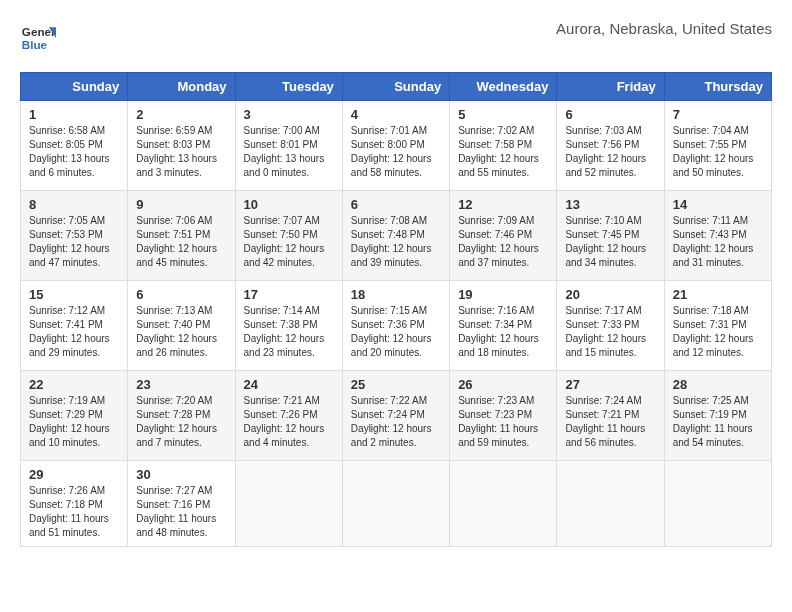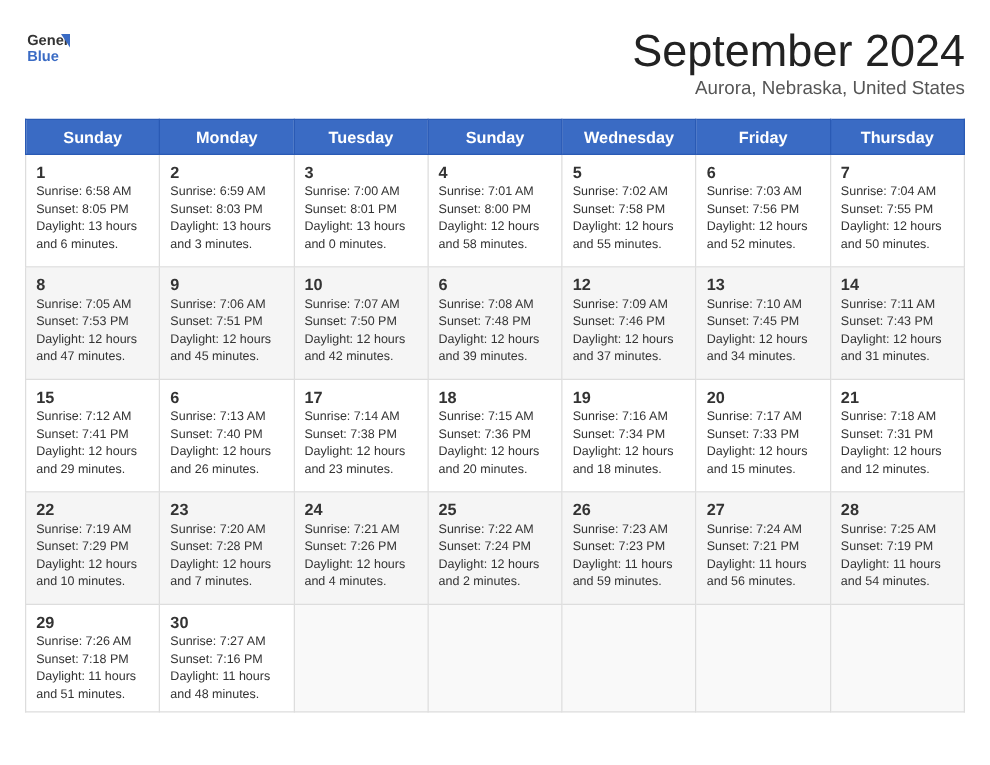--- a/index.html
+++ b/index.html
@@ -38,21 +38,21 @@
       color: #555;
     }
     table {
       width: 100%;
       border-collapse: collapse;
       table-layout: fixed;
     }
     thead tr th {
       background-color: #3a6bc4;
       color: #fff;
-      text-align: center;
+      text-align: right;
       padding: 6px 8px;
       font-size: 13px;
       font-weight: bold;
       border: 1px solid #2a5ab4;
     }
     tbody tr td {
       vertical-align: top;
       padding: 6px 8px;
       font-size: 10.5px;
       color: #333;
@@ -89,21 +89,20 @@
 
 <div class="header-area">
   <div class="logo">
     <svg class="logo-icon" viewBox="0 0 40 40" xmlns="http://www.w3.org/2000/svg">
       <text x="2" y="18" font-size="13" font-weight="bold" fill="#333">General</text>
       <text x="2" y="32" font-size="13" font-weight="bold" fill="#3a6bc4">Blue</text>
       <polygon points="32,8 40,8 40,20" fill="#3a6bc4"></polygon>
     </svg>
   </div>
   <div class="title-area">
-    <div class="calendar-title">September 2024</div>
     <div class="calendar-subtitle">Aurora, Nebraska, United States</div>
   </div>
 </div>
 
 <table>
   <thead>
     <tr>
       <th>Sunday</th>
       <th>Monday</th>
       <th>Tuesday</th>

